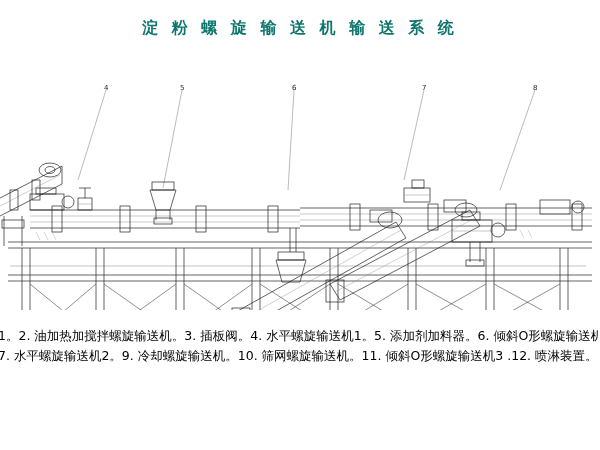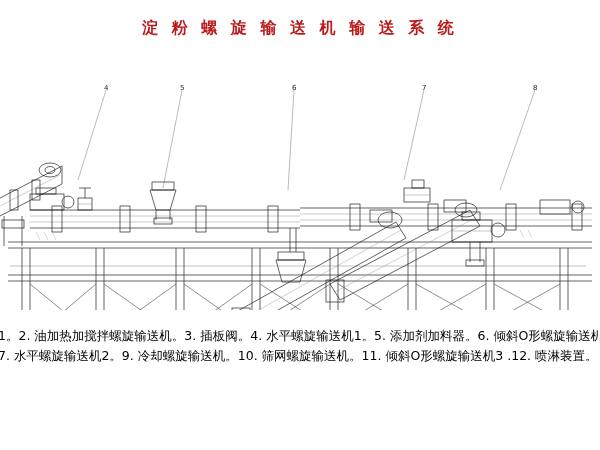--- a/index.html
+++ b/index.html
@@ -22,21 +22,21 @@
   }
   .title {
     position: absolute;
     top: 18px;
     left: 0;
     width: 600px;
     text-align: center;
     font-size: 16px;
     letter-spacing: 4px;
     font-weight: bold;
-    color: #b91c1c;
+    color: #0f766e;
     font-family: "DejaVu Sans", "Liberation Sans", sans-serif;
   }
   .drawing {
     position: absolute;
     top: 70px;
     left: 0;
     width: 600px;
     height: 240px;
   }
   .callouts {

